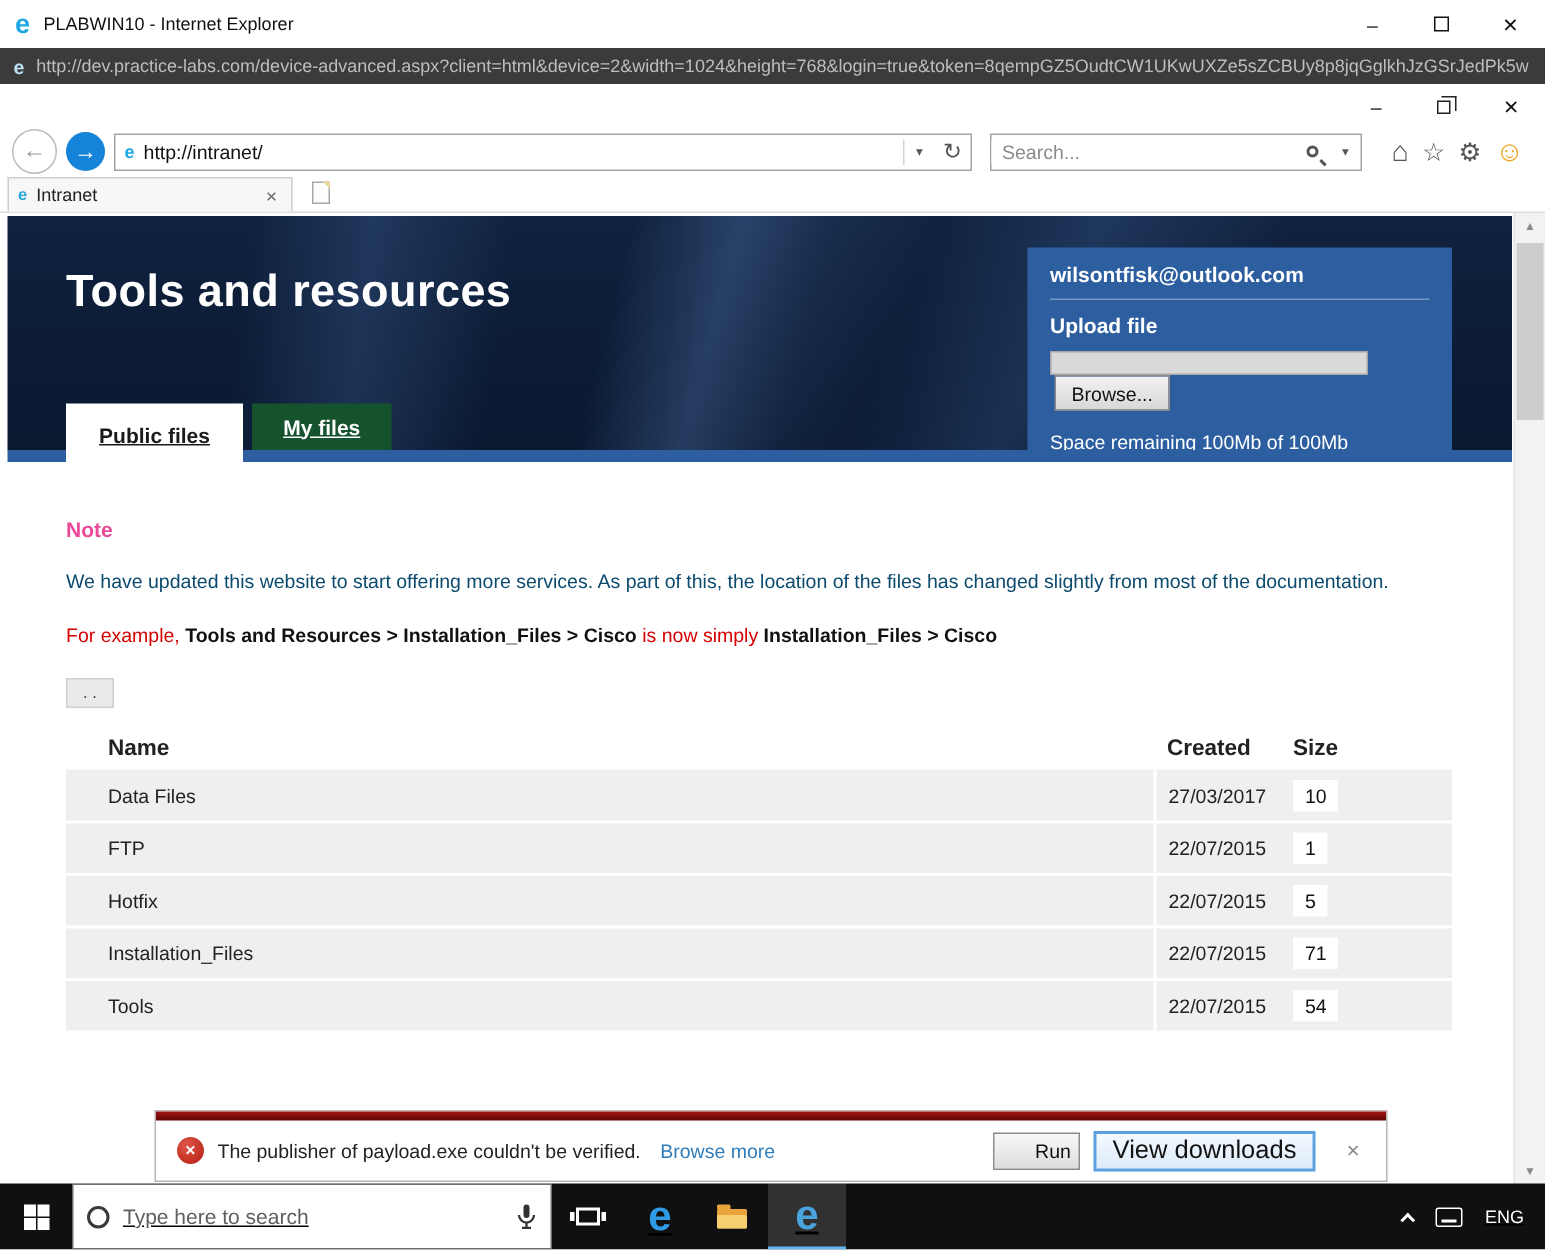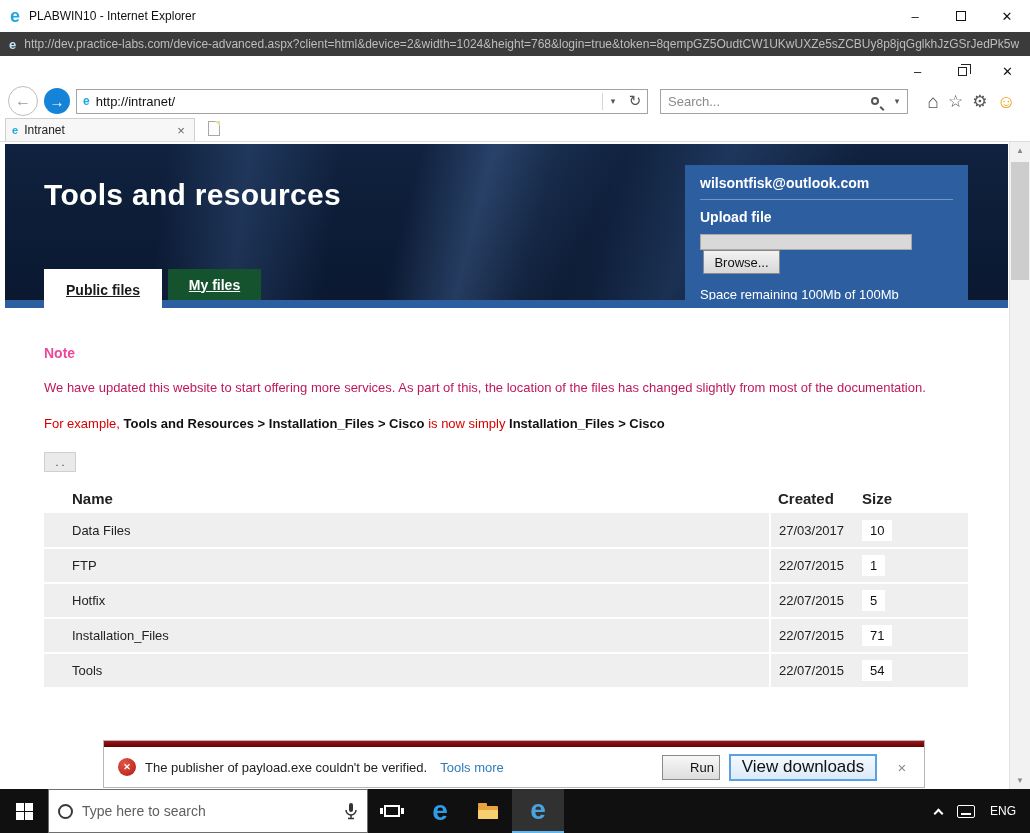--- a/index.html
+++ b/index.html
@@ -83,21 +83,21 @@
   .browse-btn { width:77px; height:24px; background:linear-gradient(#f2f2f2,#d8d8d8); border:1px solid #8a8a8a; font-size:13px; color:#111; margin-left:3px; font-family:"Liberation Sans",sans-serif; }
   .upload-space { margin-top:13px; font-size:13px; }
 
   .blue-strip { position:absolute; top:158px; left:5px; width:1003px; height:8px; background:#2d5fa0; }
 
   .file-tab { position:absolute; display:flex; align-items:center; justify-content:center; font-size:14px; font-weight:bold;text-decoration:underline; }
   .tab-public { left:44px; top:127px; width:118px; height:41px; background:#fff; color:#1a1a1a; z-index:3; }
   .tab-my { left:168px; top:127px; width:93px; height:31px; background:#14532d; color:#fff; }
 
   .note-heading { position:absolute; left:44px; top:203px; color:#ec4899; font-weight:bold; font-size:14px; }
-  .note-para1 { position:absolute; left:44px; top:238px; width:950px; color:#be185d; font-size:13px; }
+  .note-para1 { position:absolute; left:44px; top:238px; width:950px; color:#0c4a6e; font-size:13px; }
   .note-para2 { position:absolute; left:44px; top:274px; width:950px; font-size:13px; color:#d60000; }
   .note-bold { color:#111; font-weight:bold; }
 
   .parent-btn { position:absolute; left:44px; top:310px; width:32px; height:20px; background:#eaeaea; border:1px solid #cfcfcf; font-size:11px; color:#333; text-align:center; line-height:18px; }
 
   .files-table { position:absolute; left:44px; top:341px; width:924px; border-collapse:collapse; table-layout:fixed; }
   .files-table th { text-align:left; font-size:15px; color:#222; font-weight:bold; height:30px; background:#fff; }
   .files-table td { height:35px; background:#efefef; font-size:13px; color:#222; border-bottom:2px solid #fff; }
   .col-name { width:726px; }
   .col-created { width:84px; }
@@ -122,21 +122,21 @@
   .dl-close { color:#8a8a8a; font-size:15px; margin-left:8px; width:16px; text-align:center; }
 
   
   .scrollbar { position:absolute; top:0; right:0; width:21px; height:100%; background:#f2f2f2; border-left:1px solid #e3e3e3; }
   .sb-arrow { position:absolute; left:0; width:100%; height:17px; display:flex; align-items:center; justify-content:center; color:#8a8a8a; font-size:8px; }
   .sb-up { top:0; }
   .sb-down { bottom:0; }
   .sb-thumb { position:absolute; left:1px; right:1px; top:20px; height:118px; background:#cdcdcd; }
 
   
-  .taskbar { position:absolute; left:0; right:0; bottom:0; height:44px; background:#101010; display:flex; align-items:stretch; }
+  .taskbar { position:absolute; left:0; right:0; bottom:0; height:44px; background:#101010; display:flex; align-items:stretch;text-decoration:underline; }
   .tb-btn { width:48px; display:flex; align-items:center; justify-content:center; }
   .win-logo { width:17px; height:17px; background:
       linear-gradient(#fff,#fff) 0 0/8px 8px no-repeat,
       linear-gradient(#fff,#fff) 9px 0/8px 8px no-repeat,
       linear-gradient(#fff,#fff) 0 9px/8px 8px no-repeat,
       linear-gradient(#fff,#fff) 9px 9px/8px 8px no-repeat; }
   .task-search { width:320px; background:#fff; border:1px solid #6e6e6e; display:flex; align-items:center; padding:0 9px; gap:9px; }
   .cortana-icon { width:15px; height:15px; border:2px solid #3a3a3a; border-radius:50%; flex:0 0 auto; }
   .tb-search-input { flex:1; border:none; outline:none; font-size:14px; color:#444; font-family:"Liberation Sans",sans-serif; background:transparent; }
   .tb-search-input::placeholder { color:#5f5f5f; }
@@ -296,21 +296,21 @@
               <td class="td-size"><span class="size-badge">54</span></td>
             </tr>
           </tbody>
         </table>
 
         <div class="download-bar">
           <div class="download-stripe"></div>
           <div class="download-content">
             <span class="shield-icon">✕</span>
             <span class="download-msg">The publisher of payload.exe couldn't be verified.</span>
-            <span class="learn-more">Tools more</span>
+            <span class="learn-more">Browse more</span>
             <span class="dl-spacer"></span>
             <button class="run-btn">Run</button>
             <button class="view-dl-btn">View downloads</button>
             <span class="dl-close">×</span>
           </div>
         </div>
 
       </div>
 
       <div class="scrollbar">

